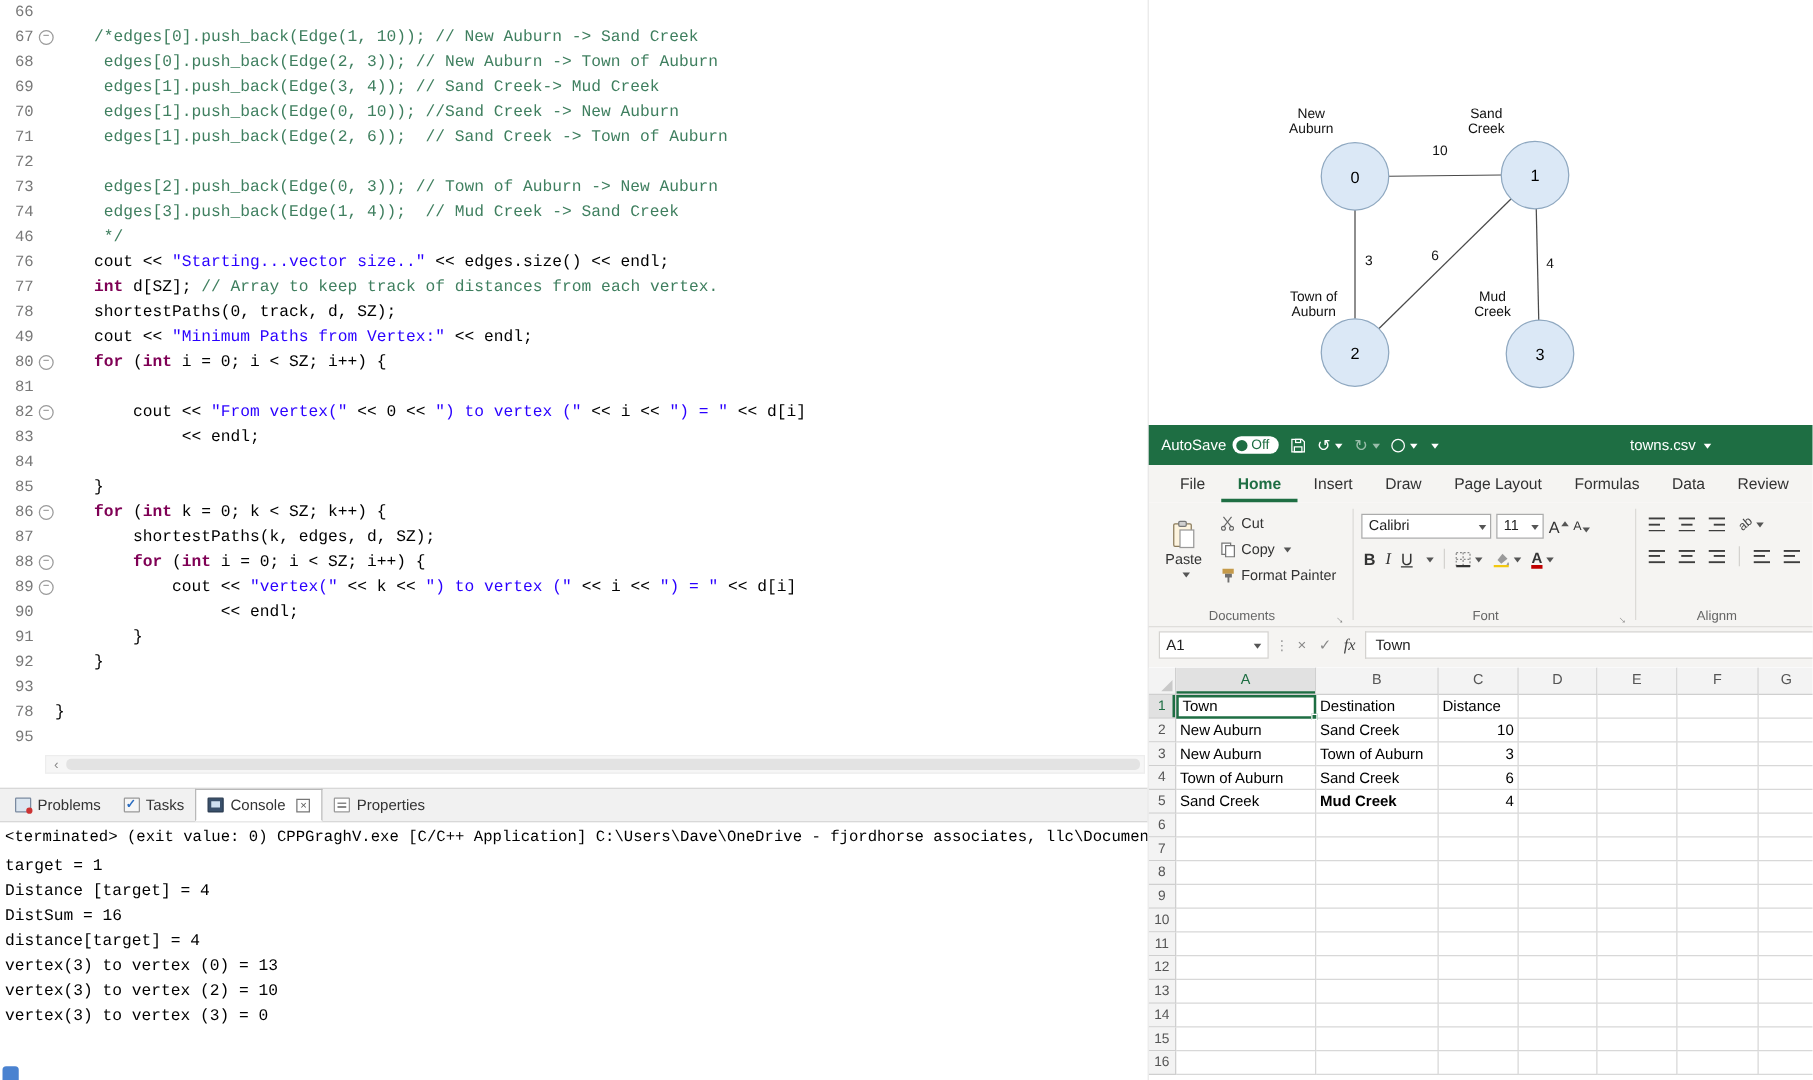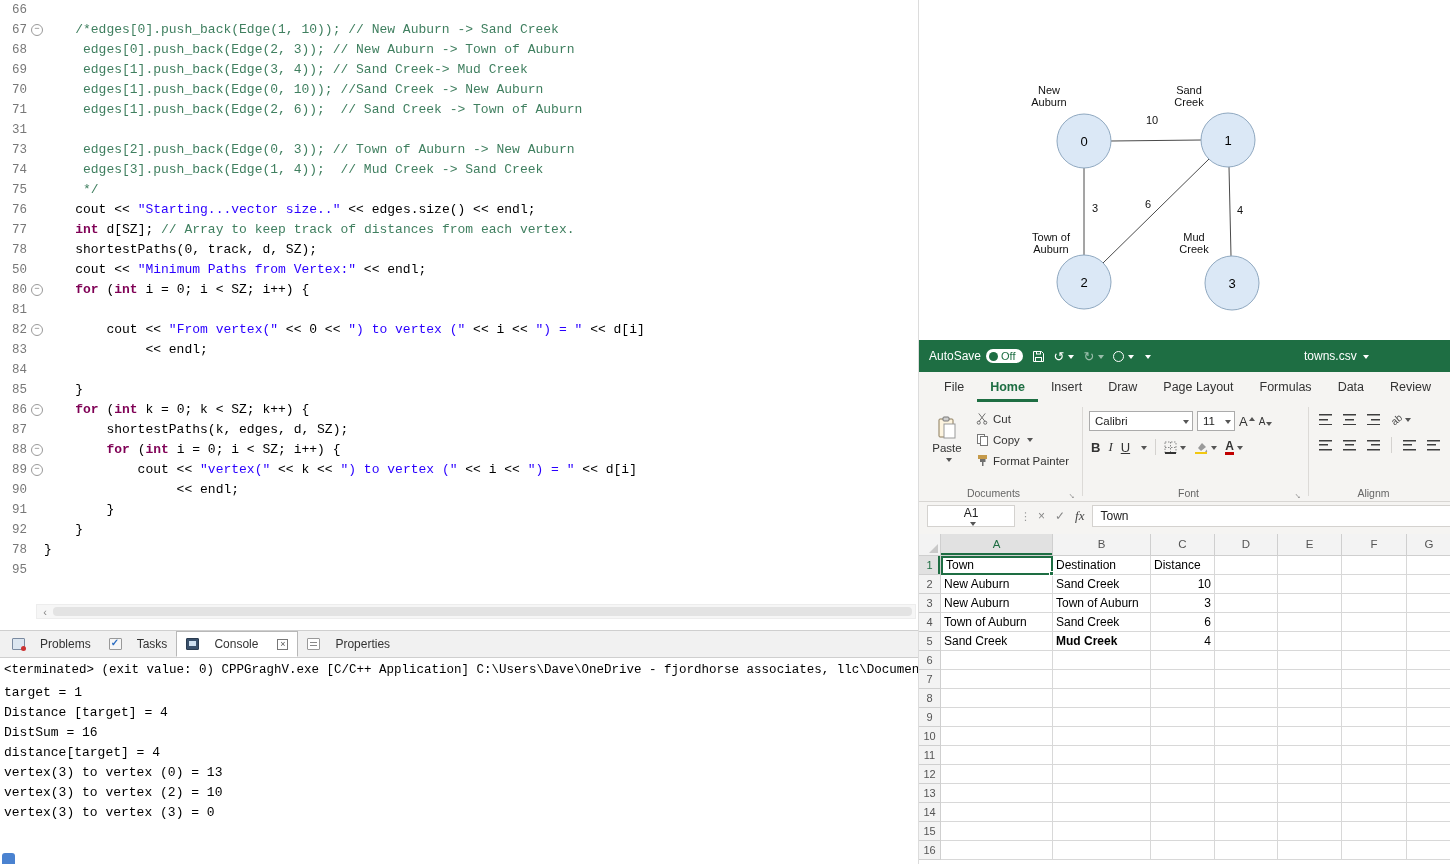--- a/index.html
+++ b/index.html
@@ -24,21 +24,21 @@
   .tk-s { color:#2A00FF; }
   .tk-p { color:#000; }
 
   .hscroll { position:absolute; left:36px; right:2px; top:604px; height:15px; background:#f6f6f6;
              display:flex; align-items:center; border:1px solid #ededed; }
   .hs-arrow { width:16px; text-align:center; color:#888; font-size:11px; }
   .hs-thumb { flex:1; height:9px; margin-right:3px; background:#e3e3e3; border-radius:4px; }
 
   .tabbar { height:28px; background:#f1f1f1; border-top:1px solid #cfcfcf; border-bottom:1px solid #cfcfcf;
             display:flex; align-items:flex-end; padding-left:3px; font-size:12px; color:#333; }
-  .etab { display:flex; align-items:center; gap:15px; padding:0 9px; height:26px; }
+  .etab { display:flex; align-items:center; gap:5px; padding:0 9px; height:26px; }
   .etab.active { background:#fff; border:1px solid #b8b8b8; border-bottom-color:#fff; }
   .eicon { width:13px; height:12px; display:inline-block; position:relative; border-radius:1px; }
   .ic-problems { background:#dce6f0; border:1px solid #7a8aa0; }
   .ic-problems::after { content:""; position:absolute; right:-2px; bottom:-2px; width:5px; height:5px;
                         background:#cc3333; border-radius:50%; }
   .ic-tasks { background:#f6f6f6; border:1px solid #999; }
   .ic-tasks::after { content:"✓"; position:absolute; left:1px; top:-2px; font-size:10px; color:#2a6cc0; font-weight:bold; }
   .ic-console { background:#39506b; border:1px solid #2a3b50; }
   .ic-console::after { content:""; position:absolute; left:2px; top:2px; right:2px; height:5px; background:#cfe0f0; }
   .ic-props { background:#fff; border:1px solid #999; }
@@ -125,21 +125,21 @@
       linear-gradient(#3e3e3e,#3e3e3e) 0 0 / 13px 1.5px no-repeat,
       linear-gradient(#3e3e3e,#3e3e3e) 0 4.8px / 9px 1.5px no-repeat,
       linear-gradient(#3e3e3e,#3e3e3e) 0 9.5px / 13px 1.5px no-repeat; }
   .li-c { background-position:0 0, 2px 4.8px, 0 9.5px; }
   .li-r { background-position:0 0, 4px 4.8px, 0 9.5px; }
   .ab-rot { display:inline-block; transform:rotate(-40deg); font-size:10px; color:#444; }
 
   .xl-formula { height:32px; flex:0 0 32px; background:#f5f4f2; display:flex; align-items:center;
                 padding:2px 0 6px 8px; }
   .name-box { width:88px; height:22px; background:#fff; border:1px solid #d4d2cf; display:flex;
-              align-items:center; justify-content:space-between; padding:0 5px;flex-direction:column; }
+              align-items:center; justify-content:space-between; padding:0 5px; }
   .fsep { color:#999; padding:0 5px; font-size:11px; }
   .fx-btns { display:flex; align-items:center; gap:10px; padding:0 8px 0 2px; }
   .fxb { color:#888; font-size:12px; }
   .fxb.fx { font-style:italic; font-family:"Liberation Serif", serif; color:#444; font-size:13px; }
   .formula-field { flex:1; height:22px; background:#fff; border:1px solid #d4d2cf; border-right:none;
                    display:flex; align-items:center; padding:0 7px; }
 
   .xl-grid { flex:1; background:#fff; overflow:hidden; }
   .xrow { display:flex; height:19px; }
   .xrow.xhdr { height:22px; }
@@ -167,41 +167,42 @@
 
   <div class="ide">
     <div class="editor">
       <div id="editor-lines">
           <div class="ed-row"><span class="ed-num">66</span><span class="ed-fold"></span><span class="ed-code"><span class="tk-p">    </span></span></div>
           <div class="ed-row"><span class="ed-num">67</span><span class="ed-fold has"></span><span class="ed-code"><span class="tk-c">    /*edges[0].push_back(Edge(1, 10)); // New Auburn -&gt; Sand Creek</span></span></div>
           <div class="ed-row"><span class="ed-num">68</span><span class="ed-fold"></span><span class="ed-code"><span class="tk-c">     edges[0].push_back(Edge(2, 3)); // New Auburn -&gt; Town of Auburn</span></span></div>
           <div class="ed-row"><span class="ed-num">69</span><span class="ed-fold"></span><span class="ed-code"><span class="tk-c">     edges[1].push_back(Edge(3, 4)); // Sand Creek-&gt; Mud Creek</span></span></div>
           <div class="ed-row"><span class="ed-num">70</span><span class="ed-fold"></span><span class="ed-code"><span class="tk-c">     edges[1].push_back(Edge(0, 10)); //Sand Creek -&gt; New Auburn</span></span></div>
           <div class="ed-row"><span class="ed-num">71</span><span class="ed-fold"></span><span class="ed-code"><span class="tk-c">     edges[1].push_back(Edge(2, 6));  // Sand Creek -&gt; Town of Auburn</span></span></div>
-          <div class="ed-row"><span class="ed-num">31</span><span class="ed-fold"></span></div>
+          <div class="ed-row"><span class="ed-num">72</span><span class="ed-fold"></span></div>
           <div class="ed-row"><span class="ed-num">73</span><span class="ed-fold"></span><span class="ed-code"><span class="tk-c">     edges[2].push_back(Edge(0, 3)); // Town of Auburn -&gt; New Auburn</span></span></div>
           <div class="ed-row"><span class="ed-num">74</span><span class="ed-fold"></span><span class="ed-code"><span class="tk-c">     edges[3].push_back(Edge(1, 4));  // Mud Creek -&gt; Sand Creek</span></span></div>
-          <div class="ed-row"><span class="ed-num">75</span><span class="ed-fold"></span><span class="ed-code"><span class="tk-c">     */</span></span></div>
+          <div class="ed-row"><span class="ed-num">46</span><span class="ed-fold"></span><span class="ed-code"><span class="tk-c">     */</span></span></div>
           <div class="ed-row"><span class="ed-num">76</span><span class="ed-fold"></span><span class="ed-code"><span class="tk-p">    cout &lt;&lt; </span><span class="tk-s">"Starting...vector size.."</span><span class="tk-p"> &lt;&lt; edges.size() &lt;&lt; endl;</span></span></div>
           <div class="ed-row"><span class="ed-num">77</span><span class="ed-fold"></span><span class="ed-code"><span class="tk-p">    </span><span class="tk-k">int</span><span class="tk-p"> d[SZ]; </span><span class="tk-c">// Array to keep track of distances from each vertex.</span></span></div>
           <div class="ed-row"><span class="ed-num">78</span><span class="ed-fold"></span><span class="ed-code"><span class="tk-p">    shortestPaths(0, track, d, SZ);</span></span></div>
-          <div class="ed-row"><span class="ed-num">50</span><span class="ed-fold"></span><span class="ed-code"><span class="tk-p">    cout &lt;&lt; </span><span class="tk-s">"Minimum Paths from Vertex:"</span><span class="tk-p"> &lt;&lt; endl;</span></span></div>
+          <div class="ed-row"><span class="ed-num">49</span><span class="ed-fold"></span><span class="ed-code"><span class="tk-p">    cout &lt;&lt; </span><span class="tk-s">"Minimum Paths from Vertex:"</span><span class="tk-p"> &lt;&lt; endl;</span></span></div>
           <div class="ed-row"><span class="ed-num">80</span><span class="ed-fold has"></span><span class="ed-code"><span class="tk-p">    </span><span class="tk-k">for</span><span class="tk-p"> (</span><span class="tk-k">int</span><span class="tk-p"> i = 0; i &lt; SZ; i++) {</span></span></div>
           <div class="ed-row"><span class="ed-num">81</span><span class="ed-fold"></span><span class="ed-code"></span></div>
           <div class="ed-row"><span class="ed-num">82</span><span class="ed-fold has"></span><span class="ed-code"><span class="tk-p">        cout &lt;&lt; </span><span class="tk-s">"From vertex("</span><span class="tk-p"> &lt;&lt; 0 &lt;&lt; </span><span class="tk-s">") to vertex ("</span><span class="tk-p"> &lt;&lt; i &lt;&lt; </span><span class="tk-s">") = "</span><span class="tk-p"> &lt;&lt; d[i]</span></span></div>
           <div class="ed-row"><span class="ed-num">83</span><span class="ed-fold"></span><span class="ed-code"><span class="tk-p">             &lt;&lt; endl;</span></span></div>
           <div class="ed-row"><span class="ed-num">84</span><span class="ed-fold"></span><span class="ed-code"></span></div>
           <div class="ed-row"><span class="ed-num">85</span><span class="ed-fold"></span><span class="ed-code"><span class="tk-p">    }</span></span></div>
           <div class="ed-row"><span class="ed-num">86</span><span class="ed-fold has"></span><span class="ed-code"><span class="tk-p">    </span><span class="tk-k">for</span><span class="tk-p"> (</span><span class="tk-k">int</span><span class="tk-p"> k = 0; k &lt; SZ; k++) {</span></span></div>
           <div class="ed-row"><span class="ed-num">87</span><span class="ed-fold"></span><span class="ed-code"><span class="tk-p">        shortestPaths(k, edges, d, SZ);</span></span></div>
           <div class="ed-row"><span class="ed-num">88</span><span class="ed-fold has"></span><span class="ed-code"><span class="tk-p">        </span><span class="tk-k">for</span><span class="tk-p"> (</span><span class="tk-k">int</span><span class="tk-p"> i = 0; i &lt; SZ; i++) {</span></span></div>
           <div class="ed-row"><span class="ed-num">89</span><span class="ed-fold has"></span><span class="ed-code"><span class="tk-p">            cout &lt;&lt; </span><span class="tk-s">"vertex("</span><span class="tk-p"> &lt;&lt; k &lt;&lt; </span><span class="tk-s">") to vertex ("</span><span class="tk-p"> &lt;&lt; i &lt;&lt; </span><span class="tk-s">") = "</span><span class="tk-p"> &lt;&lt; d[i]</span></span></div>
           <div class="ed-row"><span class="ed-num">90</span><span class="ed-fold"></span><span class="ed-code"><span class="tk-p">                 &lt;&lt; endl;</span></span></div>
           <div class="ed-row"><span class="ed-num">91</span><span class="ed-fold"></span><span class="ed-code"><span class="tk-p">        }</span></span></div>
           <div class="ed-row"><span class="ed-num">92</span><span class="ed-fold"></span><span class="ed-code"><span class="tk-p">    }</span></span></div>
+          <div class="ed-row"><span class="ed-num">93</span><span class="ed-fold"></span><span class="ed-code"></span></div>
           <div class="ed-row"><span class="ed-num">78</span><span class="ed-fold"></span><span class="ed-code"><span class="tk-p">}</span></span></div>
           <div class="ed-row"><span class="ed-num">95</span><span class="ed-fold"></span><span class="ed-code"></span></div>
         </div>
       <div class="hscroll">
         <span class="hs-arrow">‹</span>
         <div class="hs-thumb"></div>
       </div>
     </div>
 
     <div class="tabbar">

